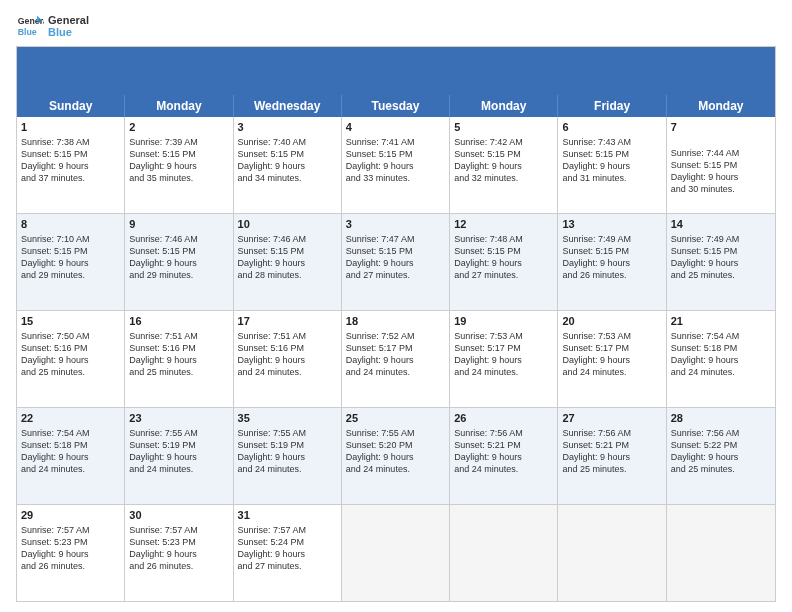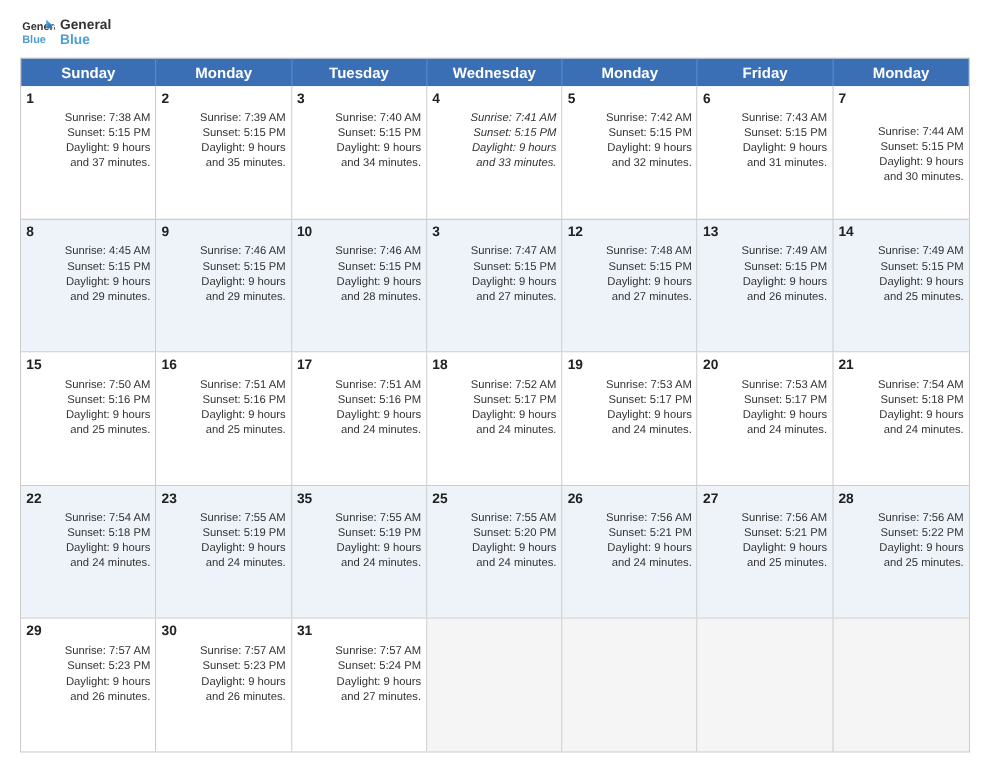--- a/index.html
+++ b/index.html
@@ -56,20 +56,21 @@
       grid-template-columns: repeat(7, 1fr);
       background: #3a6fb5;
     }
     .cal-header-cell {
       color: #fff;
       font-size: 12px;
       font-weight: bold;
       text-align: center;
       padding: 4px 2px;
       border-right: 1px solid #5588cc;
+      margin-top: 48px;
     }
     .cal-header-cell:last-child { border-right: none; }
     .cal-body {
       flex: 1;
       display: flex;
       flex-direction: column;
     }
     .cal-row {
       display: grid;
       grid-template-columns: repeat(7, 1fr);
@@ -91,21 +92,20 @@
     .day-num {
       font-size: 11px;
       font-weight: bold;
       color: #222;
       display: block;
       margin-bottom: 1px;
     }
     .cell-text {
       color: #333;
       font-size: 9px;
-      text-align: right;
     }
   </style>
 </head>
 <body>
 
 <div class="page">
   <div class="header">
     <div class="logo">
       <svg class="logo-icon" viewBox="0 0 32 32">
         <text x="2" y="14" font-size="10" font-weight="bold" fill="#333" font-family="Arial">General</text>
@@ -121,22 +121,22 @@
     <div class="title-block">
       <div class="main-title"></div>
       <div class="subtitle"></div>
     </div>
   </div>
 
   <div class="calendar">
     <div class="cal-header">
     <div class="cal-header-cell">Sunday</div>
         <div class="cal-header-cell">Monday</div>
+        <div class="cal-header-cell">Wednesday</div>
         <div class="cal-header-cell">Tuesday</div>
-        <div class="cal-header-cell">Wednesday</div>
         <div class="cal-header-cell">Monday</div>
         <div class="cal-header-cell">Friday</div>
         <div class="cal-header-cell">Monday</div>
       </div>
     <div class="cal-body">
     <div class="cal-row">
           <div class="cal-cell">
             <span class="day-num">1</span>
             <div class="cell-text" style="white-space: pre-line;">Sunrise: 7:38 AM
 Sunset: 5:15 PM
@@ -152,21 +152,21 @@
           </div>
           <div class="cal-cell">
             <span class="day-num">3</span>
             <div class="cell-text" style="white-space: pre-line;">Sunrise: 7:40 AM
 Sunset: 5:15 PM
 Daylight: 9 hours
 and 34 minutes.</div>
           </div>
           <div class="cal-cell">
             <span class="day-num">4</span>
-            <div class="cell-text" style="white-space: pre-line; font-style: italic;">Sunrise: 7:41 AM
+            <div class="cell-text" style="white-space: pre-line;">Sunrise: 7:41 AM
 Sunset: 5:15 PM
 Daylight: 9 hours
 and 33 minutes.</div>
           </div>
           <div class="cal-cell">
             <span class="day-num">5</span>
             <div class="cell-text" style="white-space: pre-line;">Sunrise: 7:42 AM
 Sunset: 5:15 PM
 Daylight: 9 hours
 and 32 minutes.</div>
@@ -182,21 +182,21 @@
             <span class="day-num">7</span>
             <div class="cell-text" style="white-space: pre-line; margin-top: 12px;">Sunrise: 7:44 AM
 Sunset: 5:15 PM
 Daylight: 9 hours
 and 30 minutes.</div>
           </div>
         </div>
         <div class="cal-row">
           <div class="cal-cell alt-row">
             <span class="day-num">8</span>
-            <div class="cell-text" style="white-space: pre-line;">Sunrise: 4:45 AM
+            <div class="cell-text" style="white-space: pre-line;">Sunrise: 7:10 AM
 Sunset: 5:15 PM
 Daylight: 9 hours
 and 29 minutes.</div>
           </div>
           <div class="cal-cell alt-row">
             <span class="day-num">9</span>
             <div class="cell-text" style="white-space: pre-line;">Sunrise: 7:46 AM
 Sunset: 5:15 PM
 Daylight: 9 hours
 and 29 minutes.</div>

